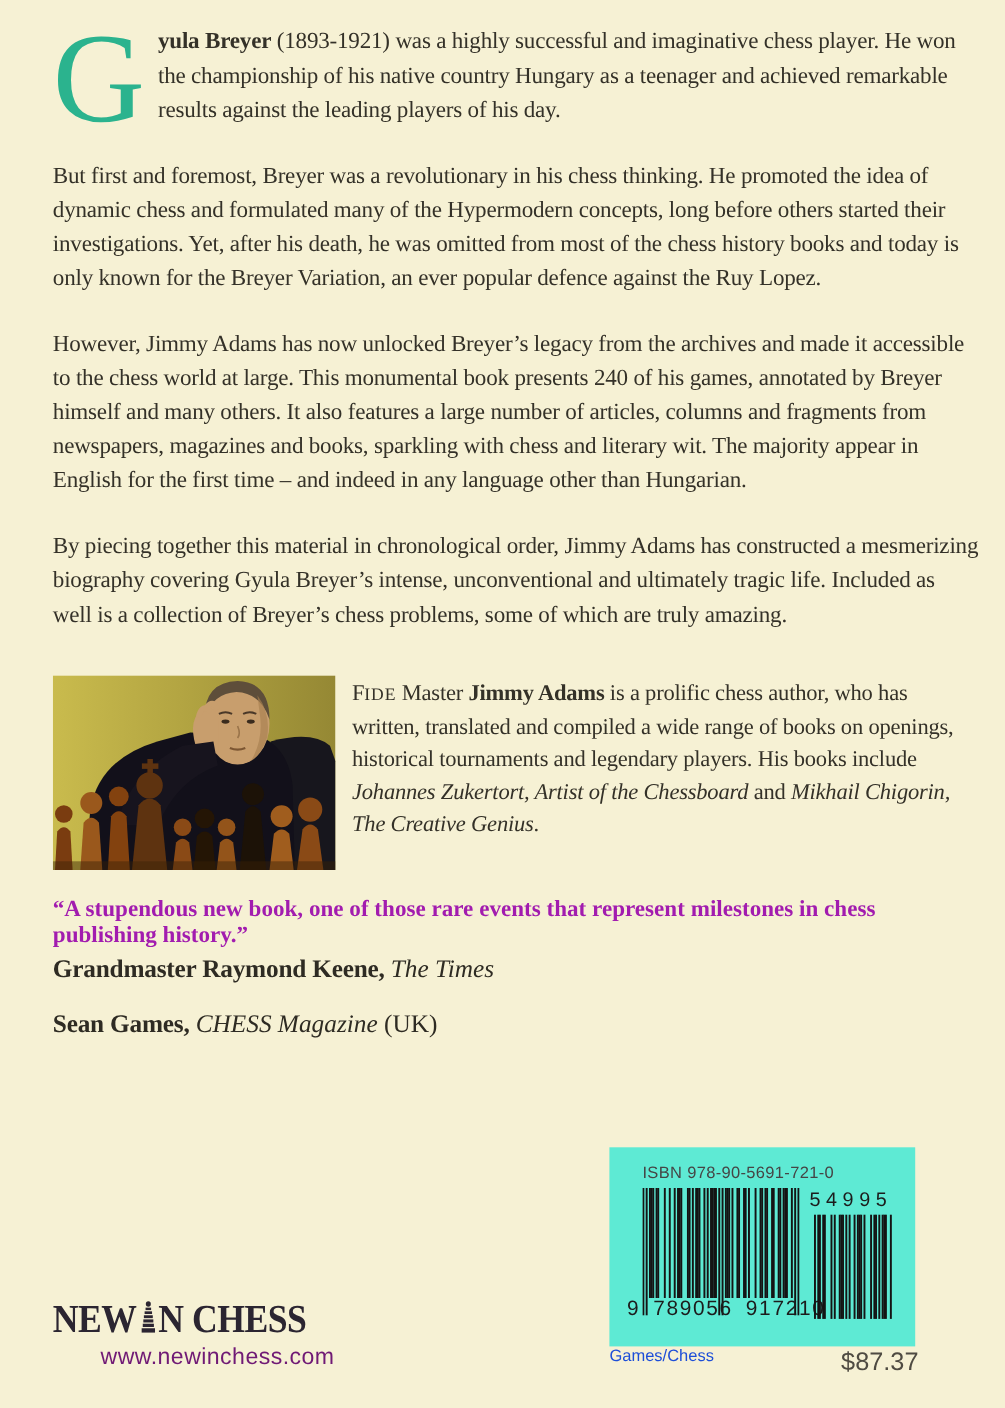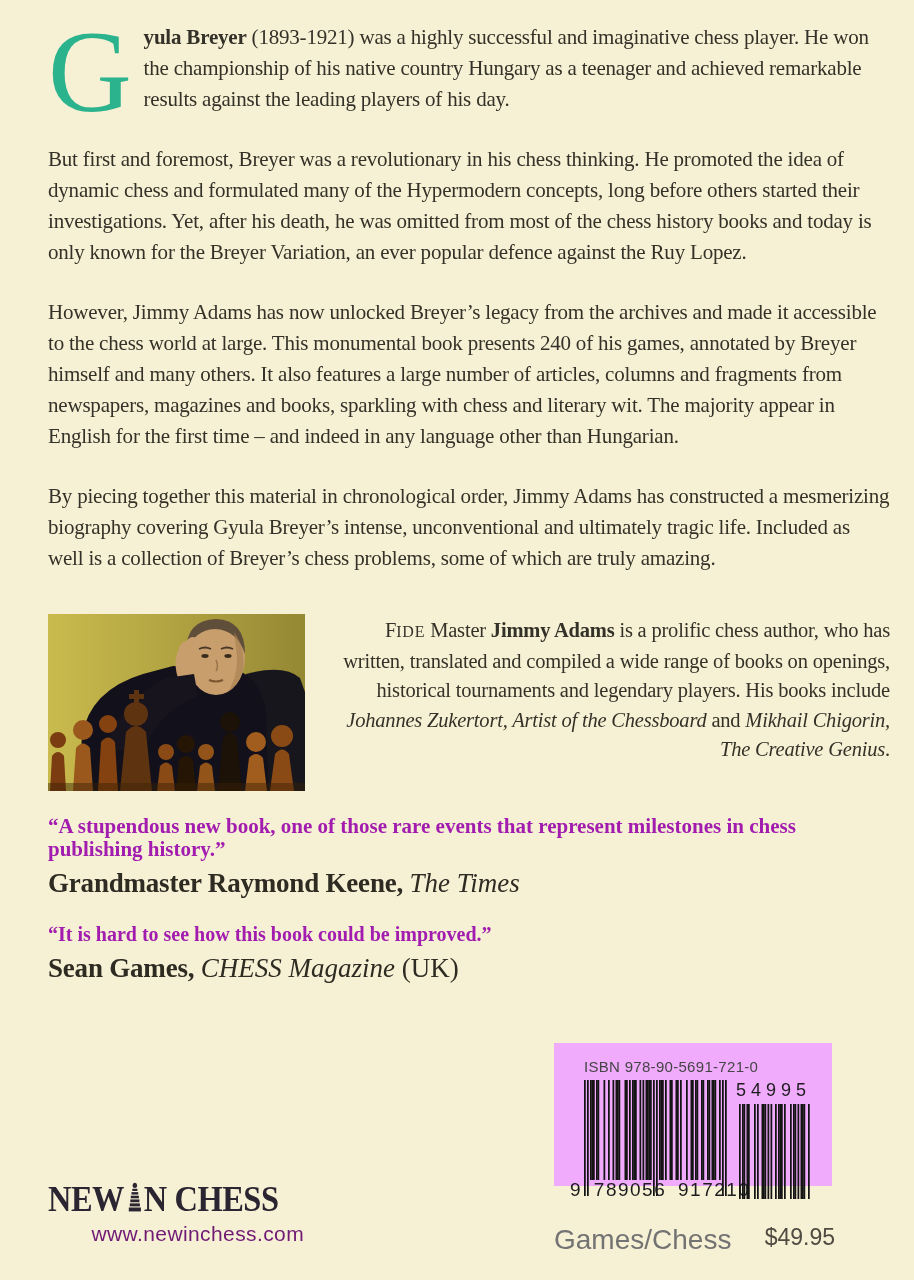--- a/index.html
+++ b/index.html
@@ -21,75 +21,75 @@
     font-size:116px;line-height:0.78;
     margin:5px 12px 0 0;
     color:#2bb38e;
   }
   .lead-bold{font-weight:bold;}
   .author-row{display:flex;gap:15px;margin-top:40px;}
   .photo{width:257px;height:177px;flex:none;}
   .photo svg{display:block;width:257px;height:177px;}
   .bio{
     font-size:20.5px;line-height:29.5px;letter-spacing:-0.2px;
-    margin:2px 0 0 0;flex:1;text-align:right;
+    margin:2px 0 0 0;flex:1;
   }
   .fide-big{font-size:20.5px;}
   .fide-small{font-size:16px;letter-spacing:0.8px;}
   .praise-heading{
     margin:34px 0 0 0;
     font-size:19px;font-weight:bold;letter-spacing:1.3px;
     color:#2e2b23;
   }
   .praise-heading i{letter-spacing:1.1px;}
   .quote-block{margin-top:24px;}
   .quote{
     margin:0;font-size:21px;line-height:23px;font-weight:bold;
     color:#a21caf;max-width:790px;
   }
   .quote-block.tight .quote{max-width:500px;font-size:20px;}
-  .attribution{margin:7px 0 0 0;font-size:27px;color:#2e2b23;}
+  .attribution{margin:7px 0 0 0;font-size:23px;color:#2e2b23;}
   .attribution b{letter-spacing:-0.2px;}
 
   .barcode-box{
-    position:absolute;left:554px;top:1043px;width:278px;height:143px;
-    background:#f0abfc;
+    position:absolute;left:554px;top:1043px;width:278px;height:181px;
+    background:#5eead4;
   }
   .isbn-label{
     position:absolute;left:30px;top:15px;
     font-family:"Liberation Sans",sans-serif;font-size:15px;color:#454545;
     letter-spacing:0.3px;
   }
   .main-code{position:absolute;left:30px;top:37px;width:143px;}
   .main-digits{
     position:absolute;left:-14px;top:99px;width:172px;
     font-family:"Liberation Sans",sans-serif;font-size:19px;color:#1c1c1c;
     letter-spacing:1.5px;word-spacing:5px;white-space:nowrap;
   }
-  .addon-code{position:absolute;left:185px;top:37px;width:72px;text-align:left;}
+  .addon-code{position:absolute;left:185px;top:37px;width:72px;text-align:right;}
   .addon-digits{
     font-family:"Liberation Sans",sans-serif;font-size:18px;color:#1c1c1c;
     letter-spacing:5px;margin:0 0 3px -3px;white-space:nowrap;
   }
   .publisher{position:absolute;left:48px;top:1182px;text-align:right;}
   .logo-line{
     display:flex;align-items:flex-end;
     font-family:"Liberation Serif",serif;font-weight:bold;
     font-size:36px;line-height:32px;letter-spacing:-0.5px;color:#2b2531;
     transform:scaleX(0.9);transform-origin:left bottom;
   }
   .king-icon{width:15px;height:33px;margin:0 3px 0 4px;flex:none;}
   .website{
     margin-top:7px;
     font-family:"Liberation Sans",sans-serif;font-size:21px;color:#701a75;
     letter-spacing:0.4px;
   }
   .category{
     position:absolute;left:554px;top:1224px;
-    font-family:"Liberation Sans",sans-serif;font-size:28px;color:#737373;
+    font-family:"Liberation Sans",sans-serif;font-size:15px;color:#1d4ed8;
   }
   .price{
     position:absolute;right:79px;top:1224px;
     font-family:"Liberation Sans",sans-serif;font-size:23px;color:#4f4b42;
   }
 </style>
 </head>
 <body>
 
 <div class="cover">
@@ -192,21 +192,20 @@
 
 
     <div class="quote-block">
       <p class="quote">“A stupendous new book, one of those rare events that represent milestones in chess publishing history.”</p>
       <p class="attribution">
         <b>Grandmaster Raymond Keene, </b><i>The Times</i><span></span>
       </p>
     </div>
 
     <div class="quote-block tight">
-      <p class="quote">“It is hard to see how this book could be improved.”</p>
       <p class="attribution">
         <b>Sean Games, </b><i>CHESS Magazine</i><span> (UK)</span>
       </p>
     </div>
 
   </div>
 
   <div class="barcode-box">
     <div class="isbn-label">ISBN 978-90-5691-721-0</div>
     <div class="main-code">
@@ -308,15 +307,15 @@
         <rect x="2.6" y="18" width="10.8" height="3"></rect>
         <rect x="2" y="22.2" width="12" height="3.2"></rect>
         <rect x="0.8" y="26.6" width="14.4" height="4.2"></rect>
       </svg>
       <span>N CHESS</span>
     </div>
     <div class="website">www.newinchess.com</div>
   </div>
 
   <div class="category">Games/Chess</div>
-  <div class="price">$49.95</div>
+  <div class="price">$87.37</div>
 
 </div>
 
 </body></html>

